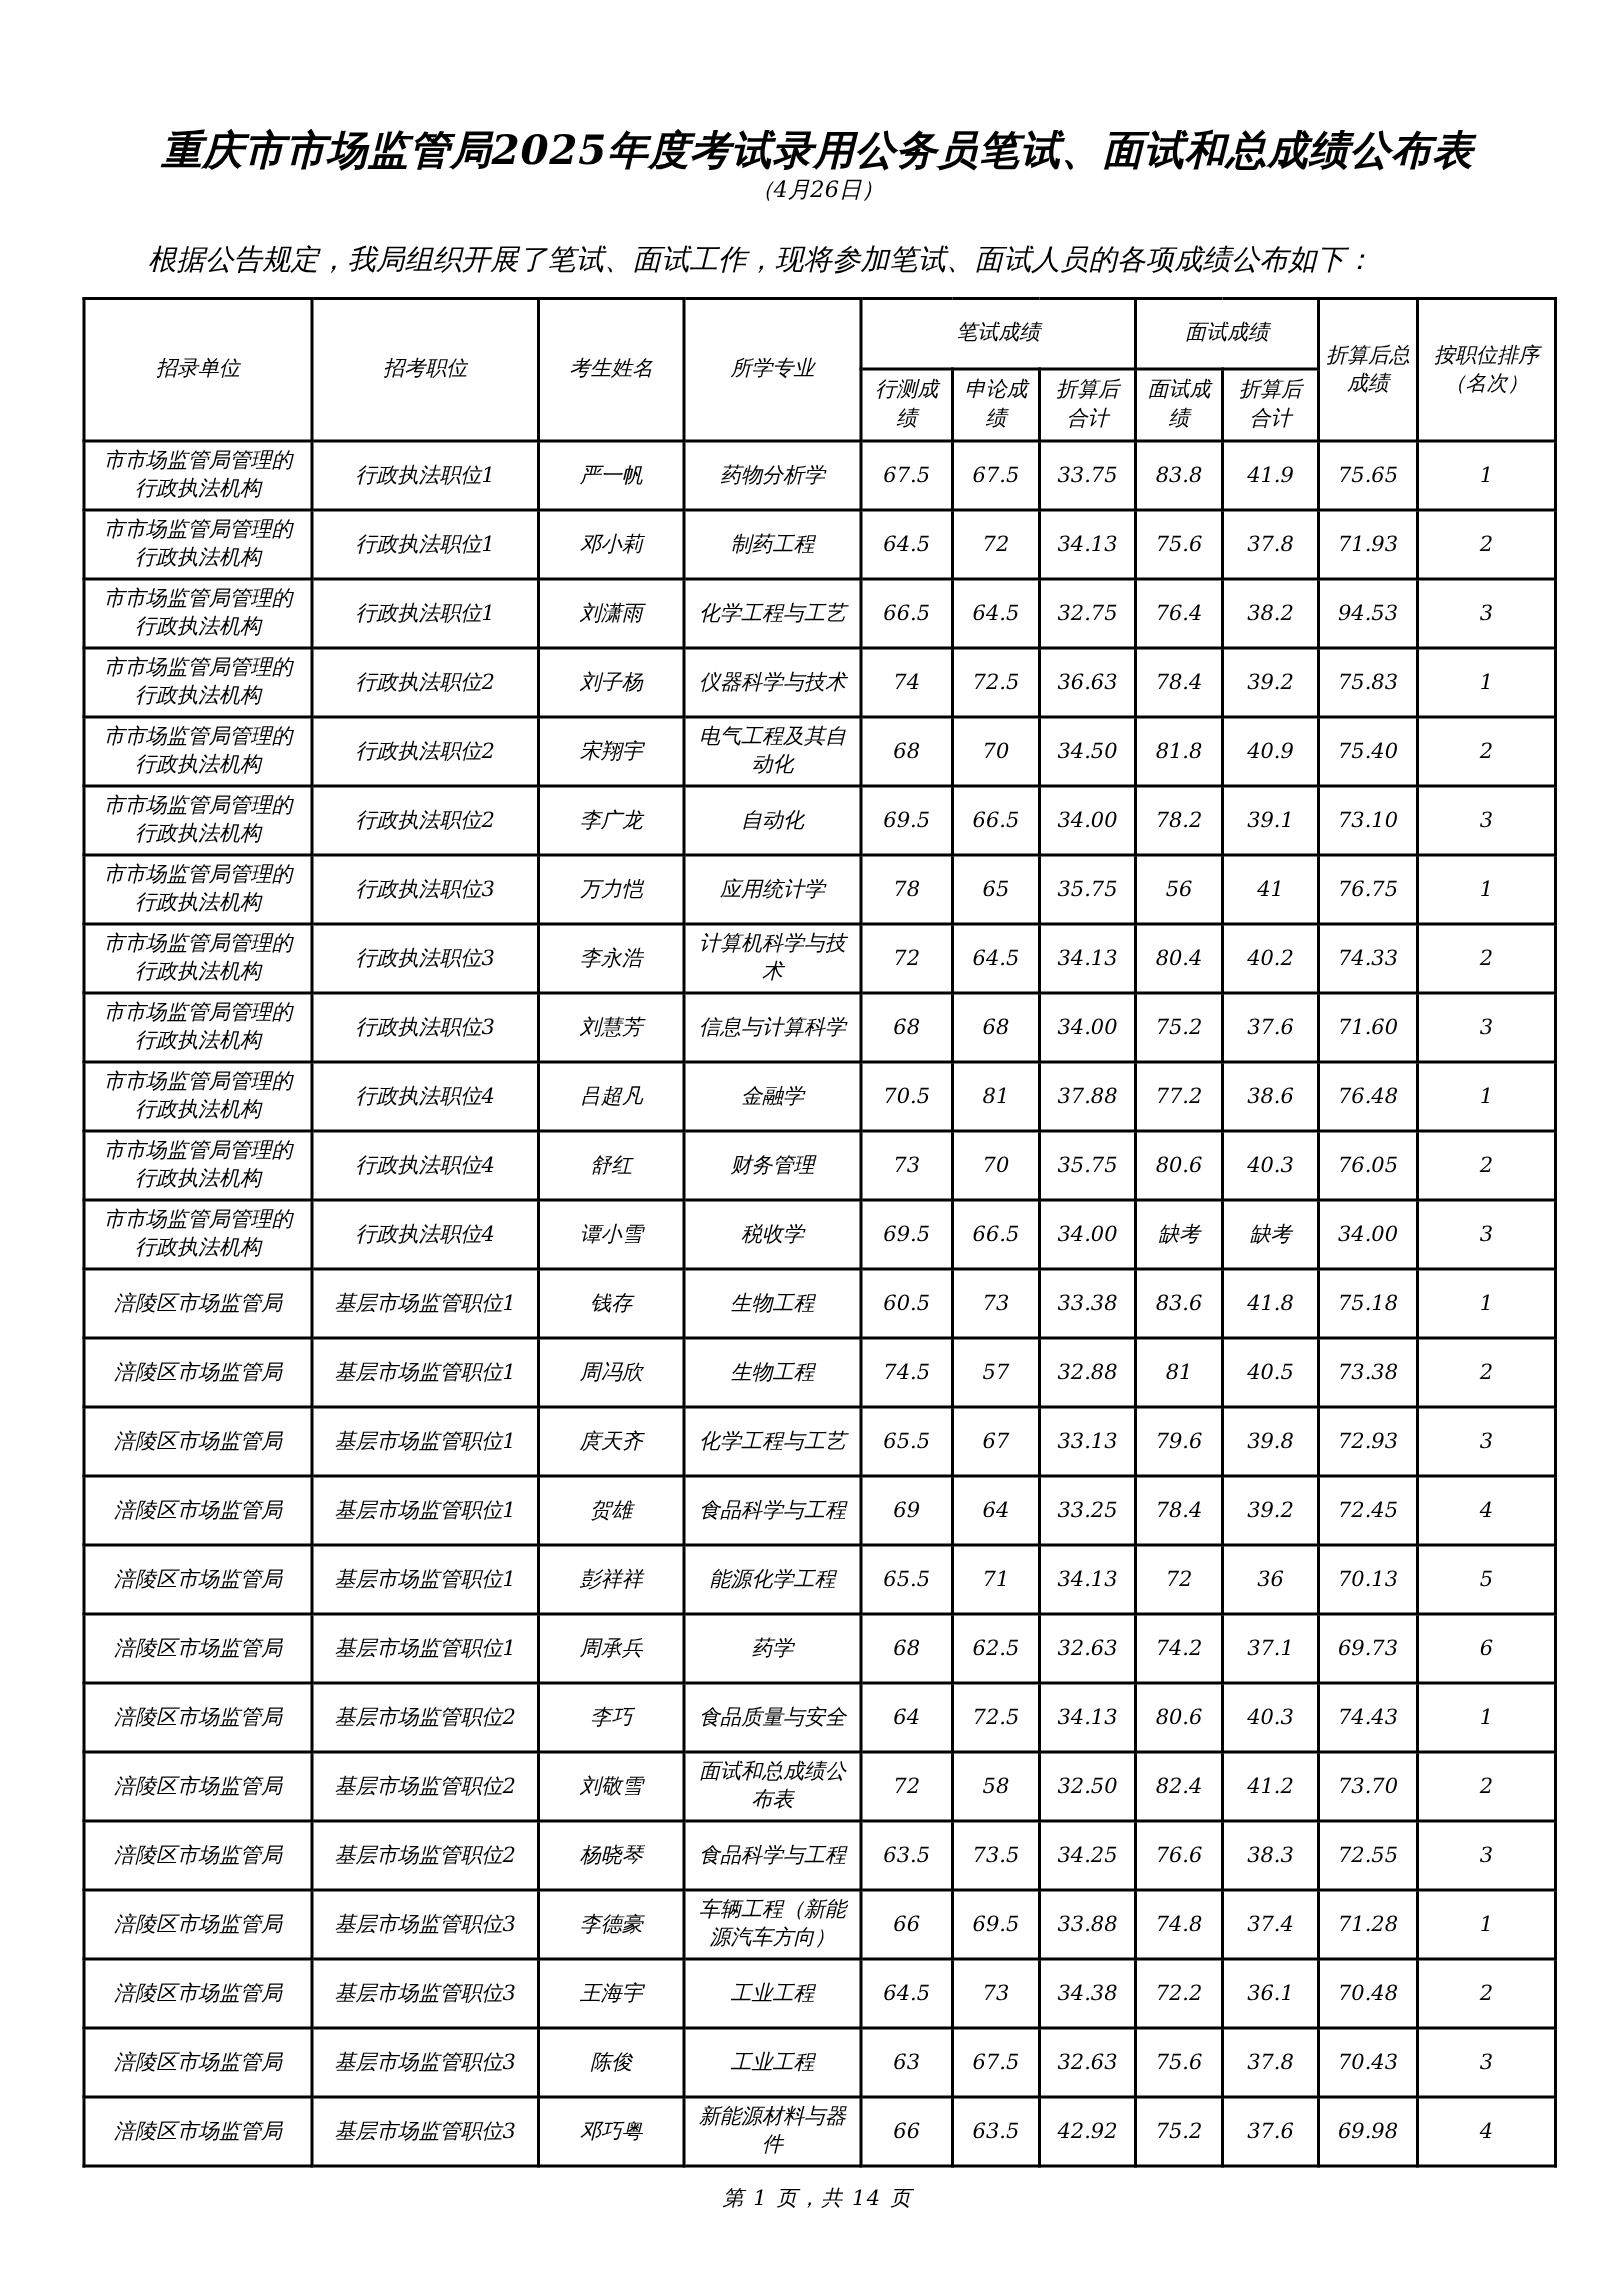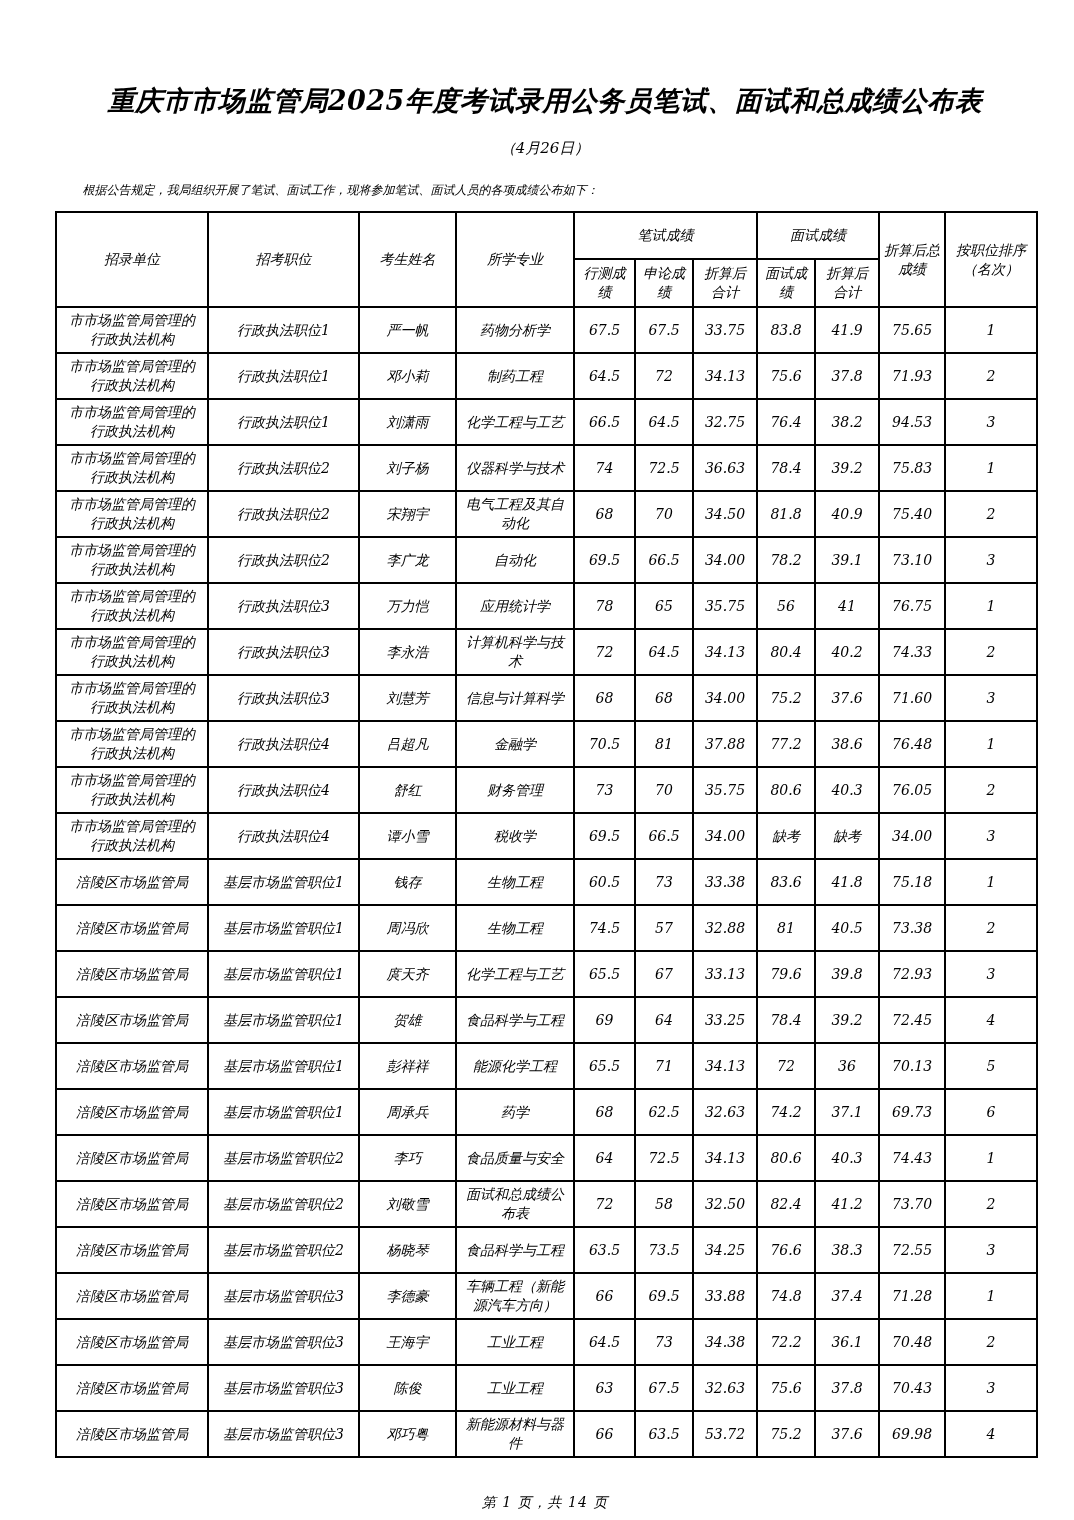--- a/index.html
+++ b/index.html
@@ -23,25 +23,24 @@
     text-align: center;
     font-size: 27px;
     font-weight: bold;
     letter-spacing: 0.5px;
     line-height: 1.2;
   }
   .doc-date {
     width: 980px;
     text-align: center;
     font-size: 15px;
-    margin-top: 22px;
   }
   .doc-intro {
     width: 980px;
-    font-size: 12px;
+    font-size: 19px;
     text-indent: 2.3em;
     margin-top: 24px;
     margin-bottom: 12px;
   }
   table.score-table {
     width: 980px;
     border-collapse: collapse;
     table-layout: fixed;
     font-size: 14px;
     margin-top: 10px;
@@ -56,21 +55,21 @@
     word-break: break-all;
   }
   .score-table thead tr.group-row th { height: 47px; text-align: center; }
   .score-table thead tr.sub-row th { height: 48px; padding: 1px 4px; }
   .score-table th.th-final-total { padding: 1px 2px; border-radius: 23px; }
   .score-table tbody td { height: 46px; }
   .doc-footer {
     width: 980px;
     text-align: center;
     font-size: 14px;
-    margin-top: 36px;
+    margin-top: 12px;
     letter-spacing: 1px;
   }
 </style>
 </head>
 <body>
 
 <div class="page">
 
   <div class="doc-title">重庆市市场监管局2025年度考试录用公务员笔试、面试和总成绩公布表</div>
 
@@ -424,21 +423,21 @@
           <td>70.43</td>
           <td>3</td>
         </tr>
         <tr>
           <td>涪陵区市场监管局</td>
           <td>基层市场监管职位3</td>
           <td>邓巧粤</td>
           <td>新能源材料与器件</td>
           <td>66</td>
           <td>63.5</td>
-          <td>53.72</td>
+          <td>42.92</td>
           <td>75.2</td>
           <td>37.6</td>
           <td>69.98</td>
           <td>4</td>
         </tr>
       </tbody>
   </table>
 
   <div class="doc-footer">第 1 页，共 14 页</div>
 

